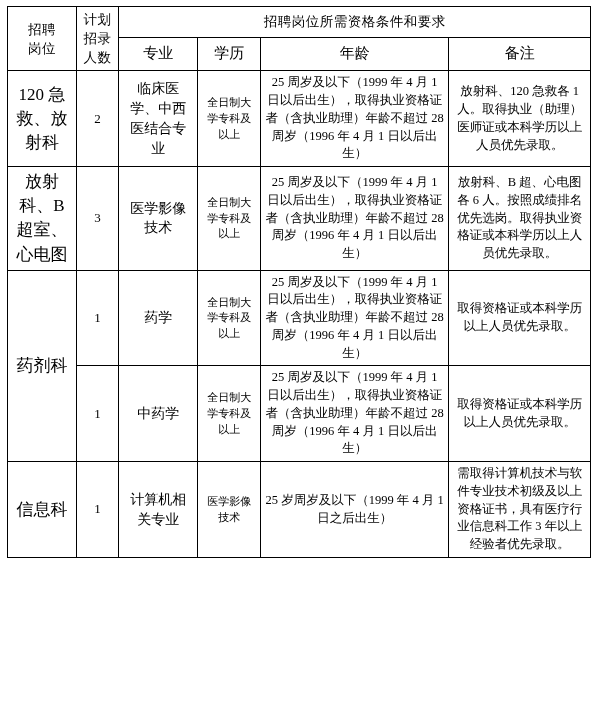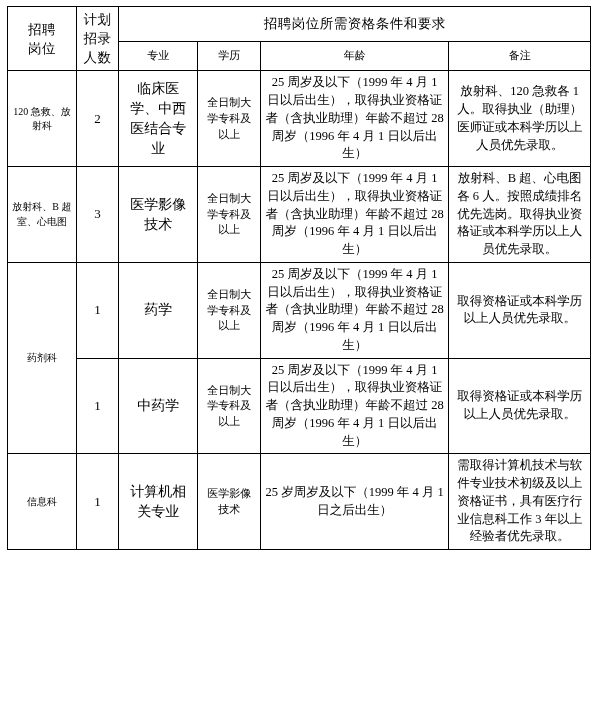--- a/index.html
+++ b/index.html
@@ -32,31 +32,32 @@
     vertical-align: middle;
     text-align: center;
     line-height: 1.42;
     font-weight: normal;
   }
   .hdr-main {
     font-size: 13.5px;
     letter-spacing: 0.5px;
   }
   .hdr-sub {
-    font-size: 11px;
+    font-size: 15px;
+    font-family: Liberation Mono, monospace;
   }
   .col-post   { width: 68px; }
   .col-count  { width: 42px; }
   .col-major  { width: 78px; }
   .col-edu    { width: 62px; }
   .col-age    { width: 186px; }
   .col-remark { width: 140px; }
 
   .cell-post {
-    font-size: 10px;
+    font-size: 17px;
     line-height: 1.55;
   }
   .cell-count {
     font-size: 13px;
   }
   .cell-major {
     font-size: 14px;
     line-height: 1.5;
   }
   .cell-edu {

